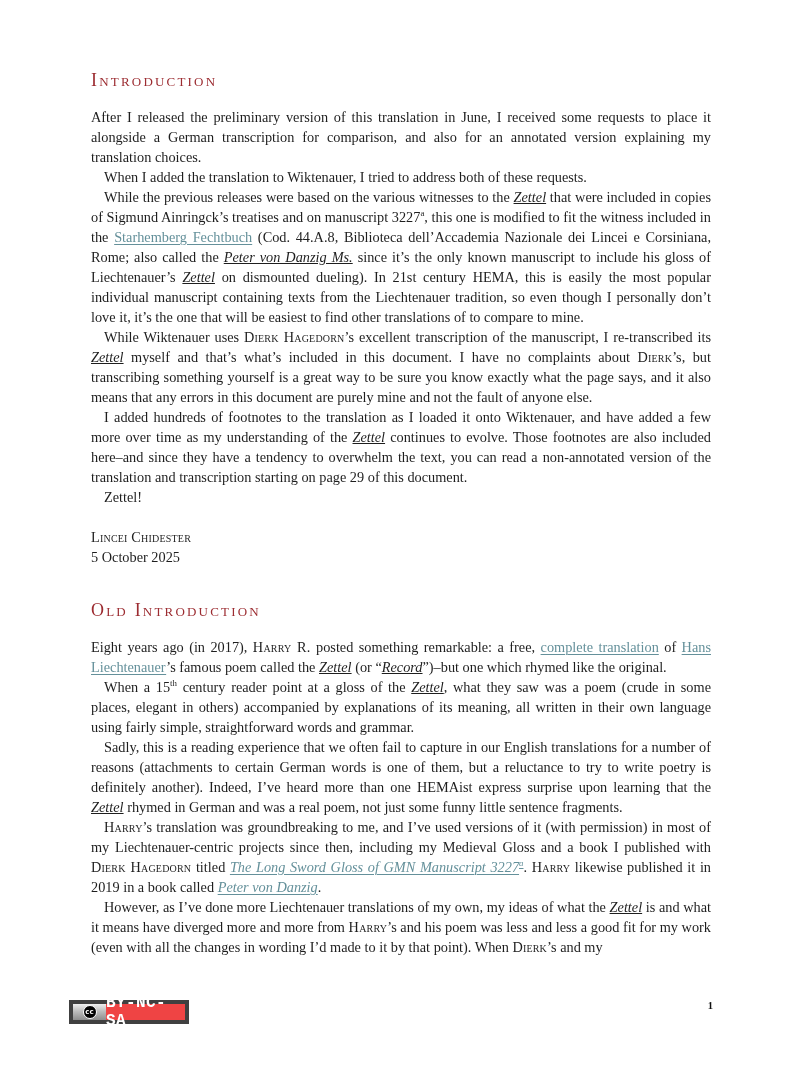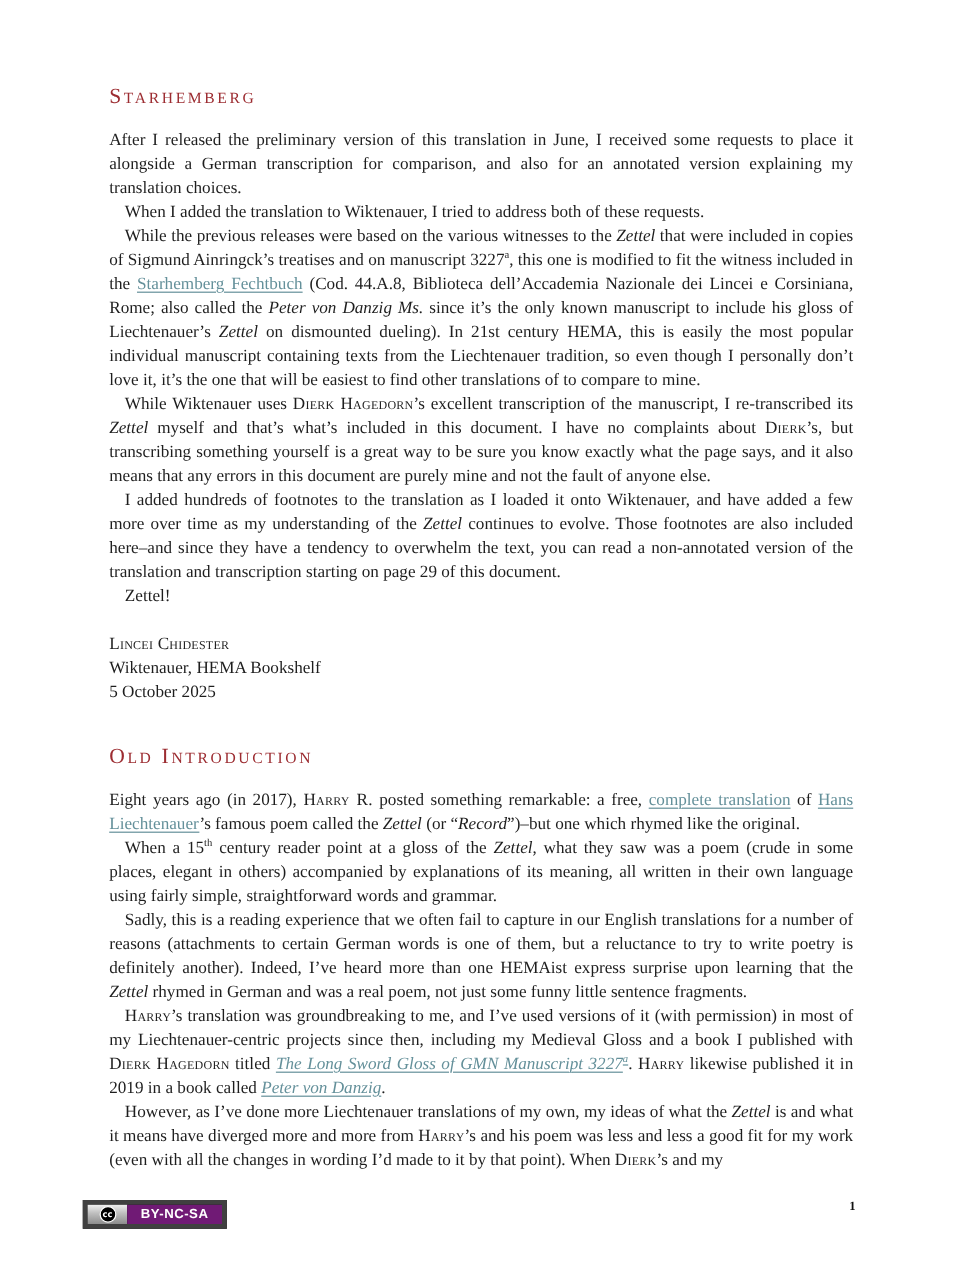--- a/index.html
+++ b/index.html
@@ -8,67 +8,66 @@
     font-family:"Liberation Serif", serif;color:#1e1e1e;position:relative;
   }
   .content{position:absolute;left:91px;top:70px;width:620px;}
   h2.heading{
     font-variant:small-caps;font-weight:normal;color:#9c2c31;
     font-size:18px;letter-spacing:2.2px;margin:0 0 17px 0;line-height:20px;
   }
   .body-text{font-size:14.3px;line-height:20px;}
   .body-text p{margin:0;text-align:justify;hyphens:auto;-webkit-hyphens:auto;}
   .body-text p.indent{text-indent:13px;}
-  .it{font-style:italic;}
+  .it{font-style:italic;text-decoration:underline;}
   .sc{font-variant:small-caps;letter-spacing:0.2px;}
   .sup{font-size:0.62em;vertical-align:super;line-height:0;}
   a.lnk{color:#64909a;text-decoration:underline;text-decoration-thickness:1px;text-underline-offset:1.5px;cursor:pointer;}
   .signature{margin-top:20px;font-size:14.3px;line-height:20px;}
   .section-old{margin-top:33px;}
   footer{position:absolute;left:0;top:0;width:800px;height:1066px;pointer-events:none;}
   .cc-badge{
     pointer-events:auto;position:absolute;left:69px;top:1000px;width:112px;height:16px;
     border:4px solid #404040;display:flex;align-items:stretch;text-decoration:none;background:#000;
   }
   .cc-left{
     width:33px;background:linear-gradient(180deg,#efefef 0%,#bdbdbd 45%,#8d8d8d 100%);
     display:flex;align-items:center;justify-content:center;
   }
   .cc-circle{
     width:12px;height:12px;border-radius:50%;background:#000;border:1.5px solid #fff;
     color:#fff;font-family:"DejaVu Sans",sans-serif;font-size:7px;font-weight:bold;
     display:flex;align-items:center;justify-content:center;line-height:1;
   }
   .cc-text{
-    flex:1;background:#701a75;color:#fff;display:flex;align-items:center;justify-content:center;
-    font-family:Liberation Sans, sans-serif;font-weight:bold;font-size:11px;letter-spacing:0.4px;
+    flex:1;background:#ef4444;color:#fff;display:flex;align-items:center;justify-content:center;
+    font-family:Liberation Mono, monospace;font-weight:bold;font-size:16px;letter-spacing:0.4px;
   }
   .page-num{
     pointer-events:auto;position:absolute;right:87px;top:1000px;
     font-family:"Liberation Serif",serif;font-weight:bold;font-size:10.5px;color:#111;
   }
 </style>
 </head>
 <body>
 
 <div class="content">
 
   <section>
-    <h2 class="heading">Starhemberg</h2>
+    <h2 class="heading">Introduction</h2>
     <div class="body-text">
         <p><span>After I released the preliminary version of this translation in June, I received some requests to place it alongside a German transcription for comparison, and also for an annotated version explaining my translation choices.</span></p>
         <p class="indent"><span>When I added the translation to Wiktenauer, I tried to address both of these requests.</span></p>
         <p class="indent"><span>While the previous releases were based on the various witnesses to the </span><span class="it">Zettel</span><span> that were included in copies of Sigmund Ainringck’s treatises and on manuscript 3227</span><span class="sup">a</span><span>, this one is modified to fit the witness included in the </span><a href="#" class="lnk">Starhemberg Fechtbuch</a><span> (Cod. 44.A.8, Biblioteca dell’Accademia Nazionale dei Lincei e Corsiniana, Rome; also called the </span><span class="it">Peter von Danzig Ms.</span><span> since it’s the only known manuscript to include his gloss of Liechtenauer’s </span><span class="it">Zettel</span><span> on dismounted dueling). In 21st century HEMA, this is easily the most popular individual manuscript containing texts from the Liechtenauer tradition, so even though I personally don’t love it, it’s the one that will be easiest to find other translations of to compare to mine.</span></p>
         <p class="indent"><span>While Wiktenauer uses </span><span class="sc">Dierk Hagedorn</span><span>’s excellent transcription of the manuscript, I re-transcribed its </span><span class="it">Zettel</span><span> myself and that’s what’s included in this document. I have no complaints about </span><span class="sc">Dierk</span><span>’s, but transcribing something yourself is a great way to be sure you know exactly what the page says, and it also means that any errors in this document are purely mine and not the fault of anyone else.</span></p>
         <p class="indent"><span>I added hundreds of footnotes to the translation as I loaded it onto Wiktenauer, and have added a few more over time as my understanding of the </span><span class="it">Zettel</span><span> continues to evolve. Those footnotes are also included here–and since they have a tendency to overwhelm the text, you can read a non-annotated version of the translation and transcription starting on page 29 of this document.</span></p>
         <p class="indent"><span>Zettel!</span></p>
       </div>
     <div class="signature">
       <div class="sc">Lincei Chidester</div>
-      <div>Wiktenauer, HEMA Bookshelf</div>
       <div>5 October 2025</div>
     </div>
   </section>
 
   <section class="section-old">
     <h2 class="heading">Old Introduction</h2>
     <div class="body-text">
         <p><span>Eight years ago (in 2017), </span><span class="sc">Harry R.</span><span> posted something remarkable: a free, </span><a href="#" class="lnk">complete translation</a><span> of </span><a href="#" class="lnk">Hans Liechtenauer</a><span>’s famous poem called the </span><span class="it">Zettel</span><span> (or “</span><span class="it">Record</span><span>”)–but one which rhymed like the original.</span></p>
         <p class="indent"><span>When a 15</span><span class="sup">th</span><span> century reader point at a gloss of the </span><span class="it">Zettel</span><span>, what they saw was a poem (crude in some places, elegant in others) accompanied by explanations of its meaning, all written in their own language using fairly simple, straightforward words and grammar.</span></p>
         <p class="indent"><span>Sadly, this is a reading experience that we often fail to capture in our English translations for a number of reasons (attachments to certain German words is one of them, but a reluctance to try to write poetry is definitely another). Indeed, I’ve heard more than one HEMAist express surprise upon learning that the </span><span class="it">Zettel</span><span> rhymed in German and was a real poem, not just some funny little sentence fragments.</span></p>

